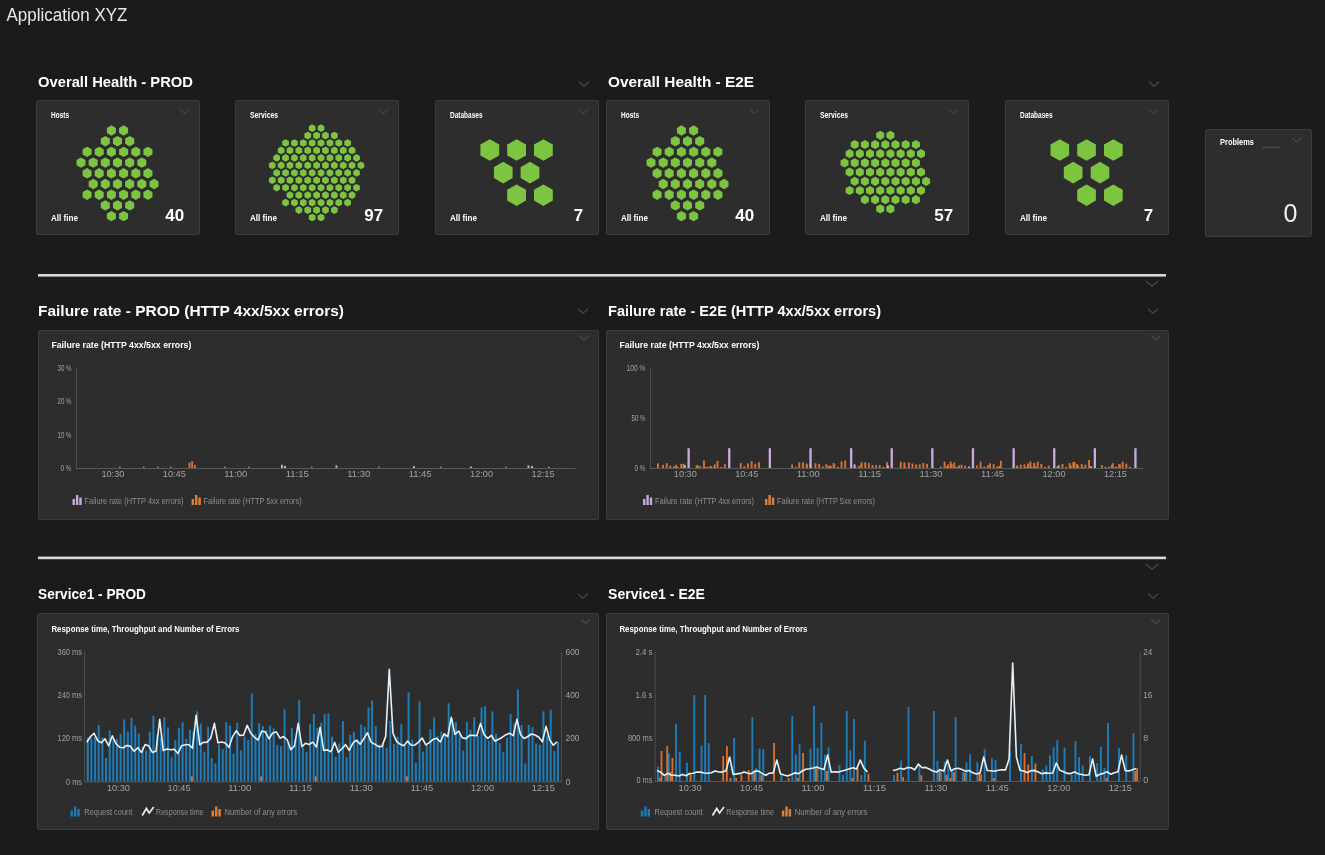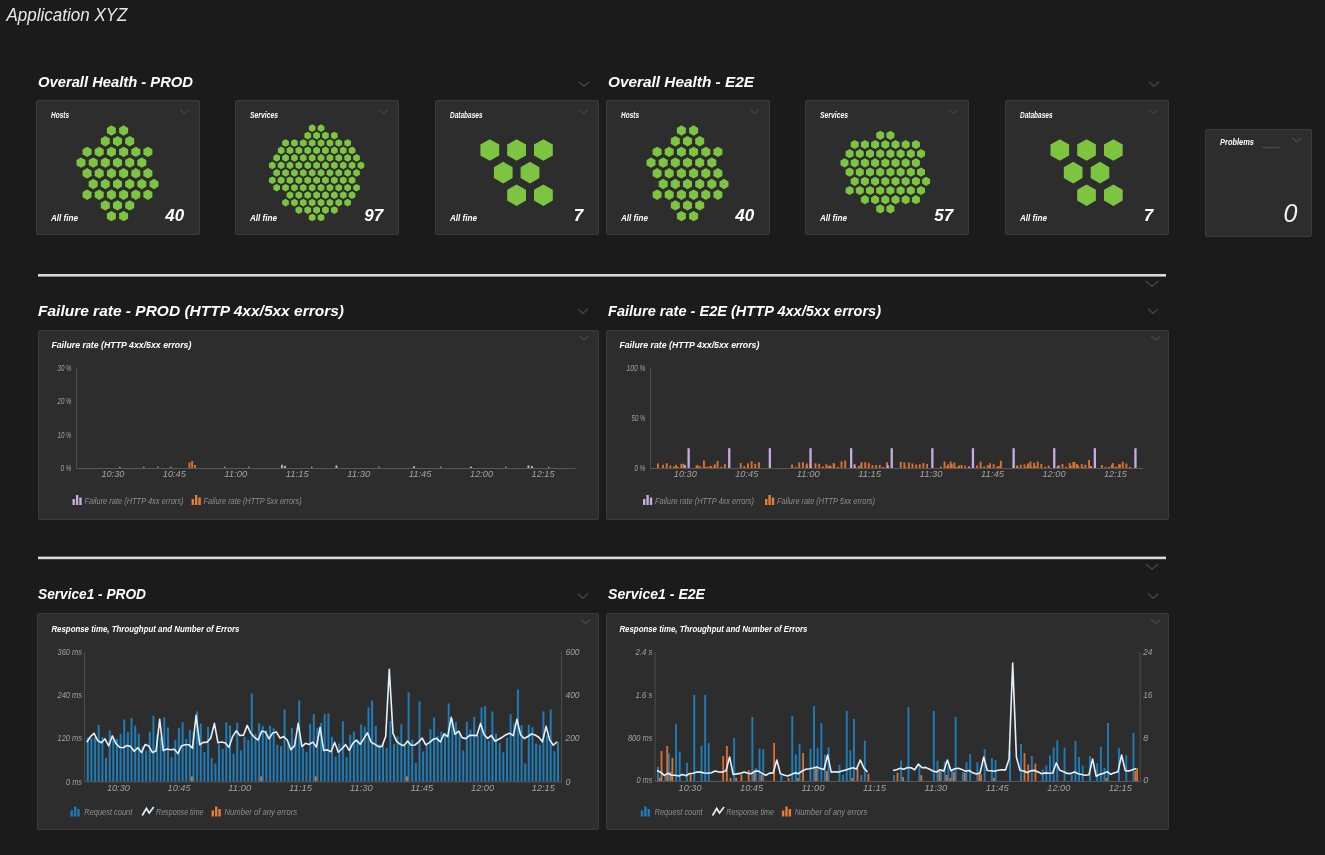--- a/index.html
+++ b/index.html
@@ -1,16 +1,16 @@
 <!DOCTYPE html>
 <html><head><meta charset="utf-8"><title>Application XYZ</title>
 <style>
 html,body{margin:0;padding:0;background:#1b1b1b;width:1325px;height:855px;overflow:hidden;
 font-family:"Liberation Sans",sans-serif;}
-#stage{position:relative;width:1325px;height:855px;font-style:italic;}
+#stage{position:relative;width:1325px;height:855px;}
 #overlay{position:absolute;left:0;top:0;}
 </style></head>
 <body>
 <div id="stage">
 <div style="position:absolute;background:#2d2d2d;border:1px solid #3c3c3c;border-radius:2px;box-sizing:border-box;left:35.5px;top:100px;width:164px;height:135px"></div>
     <div style="position:absolute;background:#2d2d2d;border:1px solid #3c3c3c;border-radius:2px;box-sizing:border-box;left:234.5px;top:100px;width:164px;height:135px"></div>
     <div style="position:absolute;background:#2d2d2d;border:1px solid #3c3c3c;border-radius:2px;box-sizing:border-box;left:434.5px;top:100px;width:164px;height:135px"></div>
     <div style="position:absolute;background:#2d2d2d;border:1px solid #3c3c3c;border-radius:2px;box-sizing:border-box;left:605.5px;top:100px;width:164px;height:135px"></div>
     <div style="position:absolute;background:#2d2d2d;border:1px solid #3c3c3c;border-radius:2px;box-sizing:border-box;left:804.5px;top:100px;width:164px;height:135px"></div>
     <div style="position:absolute;background:#2d2d2d;border:1px solid #3c3c3c;border-radius:2px;box-sizing:border-box;left:1004.5px;top:100px;width:164px;height:135px"></div>

